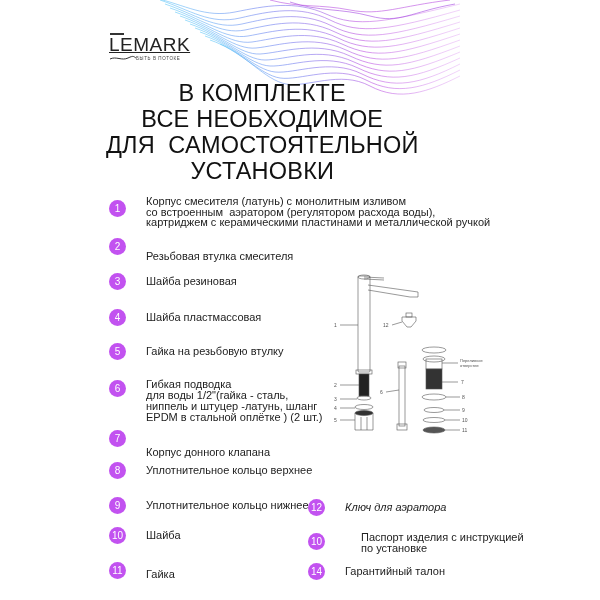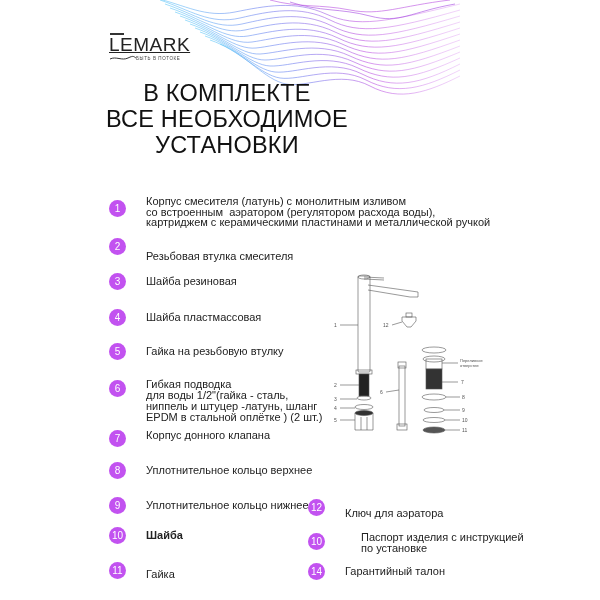--- a/index.html
+++ b/index.html
@@ -55,20 +55,21 @@
   <div class="logo-text">LEMARK</div>
   <svg class="logo-wave" viewBox="0 0 26 6">
     <path d="M0 4 C6 1,12 6,18 3 S24 2,26 3" fill="none" stroke="#333" stroke-width="1"></path>
   </svg>
   <div class="logo-tag">БЫТЬ В ПОТОКЕ</div>
 </div>
 
 <div class="title">
   <div>В КОМПЛЕКТЕ</div>
   <div>ВСЕ НЕОБХОДИМОЕ</div>
+  <div>ДЛЯ  САМОСТОЯТЕЛЬНОЙ</div>
   <div>УСТАНОВКИ</div>
 </div>
 
 <div class="item" style="left:109px;top:200px;">
   <div class="badge">1</div>
   <div class="item-text" style="margin-top:-4px;">Корпус смесителя (латунь) с монолитным изливом
 со встроенным  аэратором (регулятором расхода воды),
 картриджем с керамическими пластинами и металлической ручкой</div>
 </div>
 <div class="item" style="left:109px;top:238px;">
@@ -89,42 +90,42 @@
 </div>
 <div class="item" style="left:109px;top:380px;">
   <div class="badge">6</div>
   <div class="item-text big" style="margin-top:-1px;">Гибкая подводка
 для воды 1/2"(гайка - сталь,
 ниппель и штуцер -латунь, шланг
 EPDM в стальной оплётке ) (2 шт.)</div>
 </div>
 <div class="item" style="left:109px;top:430px;">
   <div class="badge">7</div>
-  <div class="item-text" style="margin-top:0;">Корпус донного клапана</div>
+  <div class="item-text" style="margin-top:17px;">Корпус донного клапана</div>
 </div>
 <div class="item" style="left:109px;top:462px;">
   <div class="badge">8</div>
   <div class="item-text" style="margin-top:3px;">Уплотнительное кольцо верхнее</div>
 </div>
 <div class="item" style="left:109px;top:497px;">
   <div class="badge">9</div>
   <div class="item-text" style="margin-top:3px;">Уплотнительное кольцо нижнее</div>
 </div>
 <div class="item" style="left:109px;top:527px;">
   <div class="badge">10</div>
-  <div class="item-text" style="margin-top:3px;font-weight:bold;">Шайба</div>
+  <div class="item-text" style="margin-top:3px;">Шайба</div>
 </div>
 <div class="item" style="left:109px;top:562px;">
   <div class="badge">11</div>
   <div class="item-text" style="margin-top:7px;">Гайка</div>
 </div>
 
 <div class="item" style="left:308px;top:499px;">
   <div class="badge">12</div>
-  <div class="item-text" style="margin-top:9px;">Ключ для аэратора</div>
+  <div class="item-text" style="margin-top:3px;font-style:italic;">Ключ для аэратора</div>
 </div>
 <div class="item" style="left:308px;top:533px;">
   <div class="badge">10</div>
   <div class="item-text" style="margin-top:-1px;margin-left:36px;">Паспорт изделия с инструкцией
 по установке</div>
 </div>
 <div class="item" style="left:308px;top:563px;">
   <div class="badge">14</div>
   <div class="item-text" style="margin-top:3px;">Гарантийный талон</div>
 </div>

